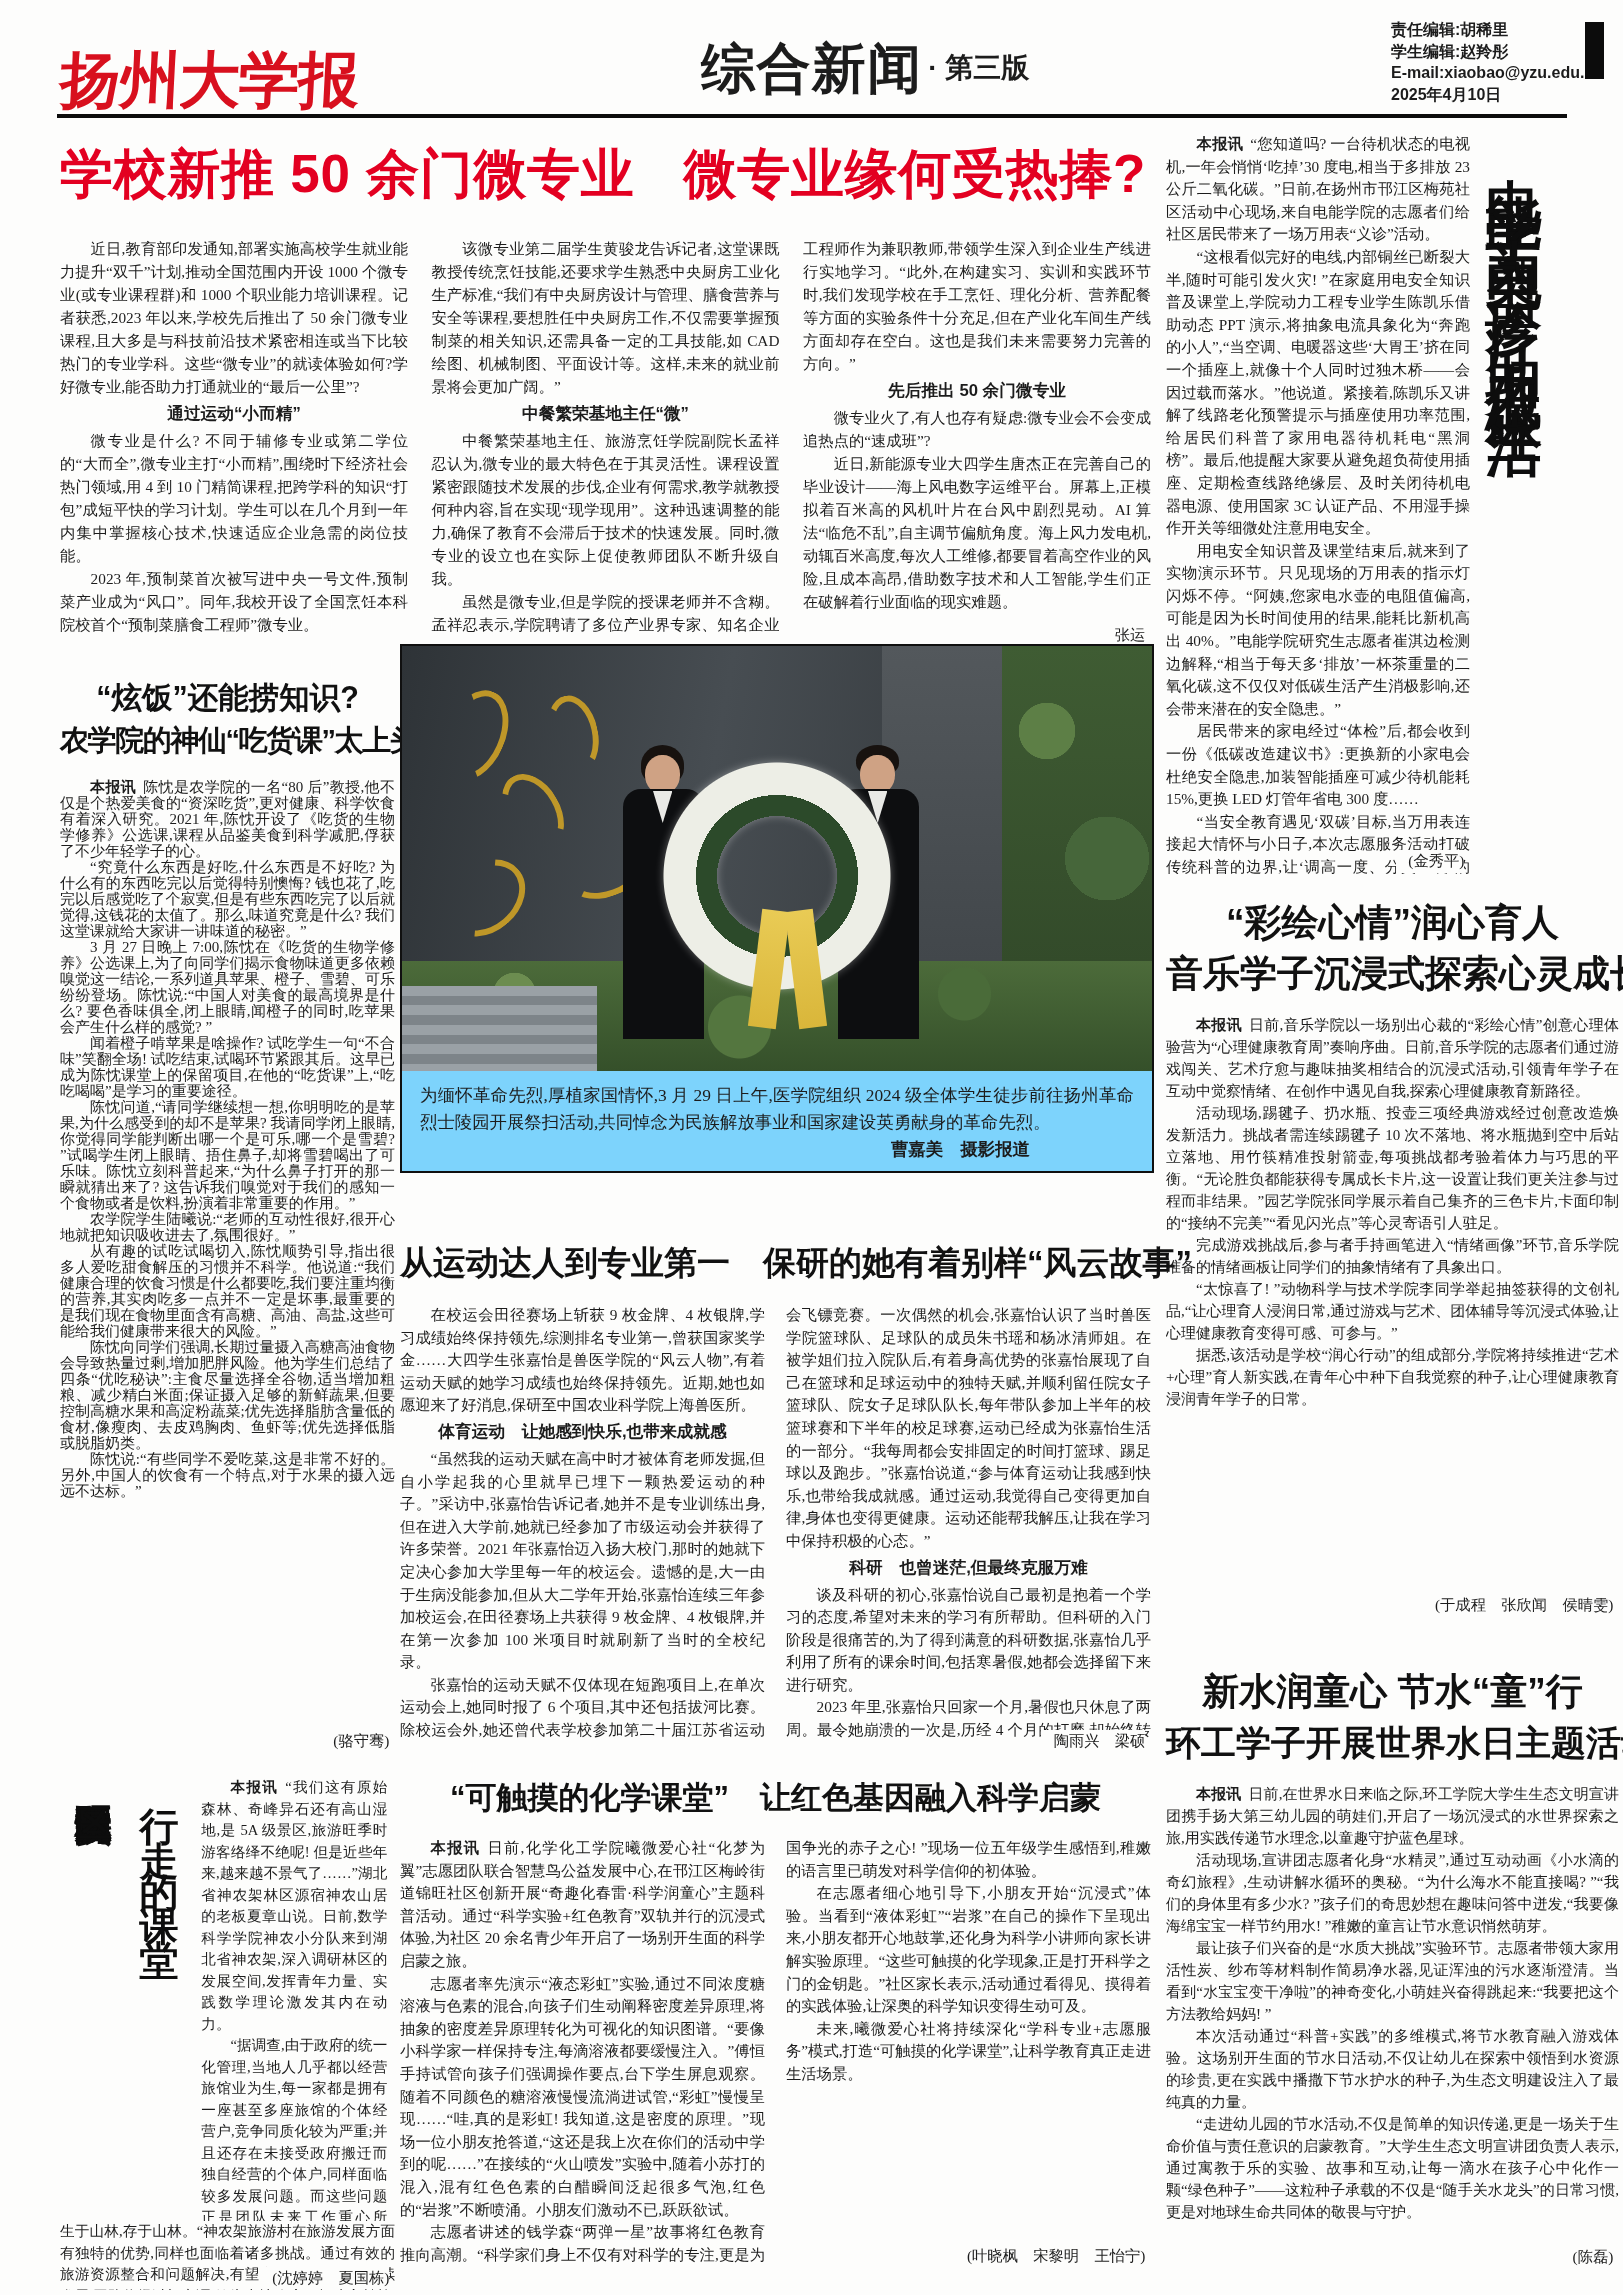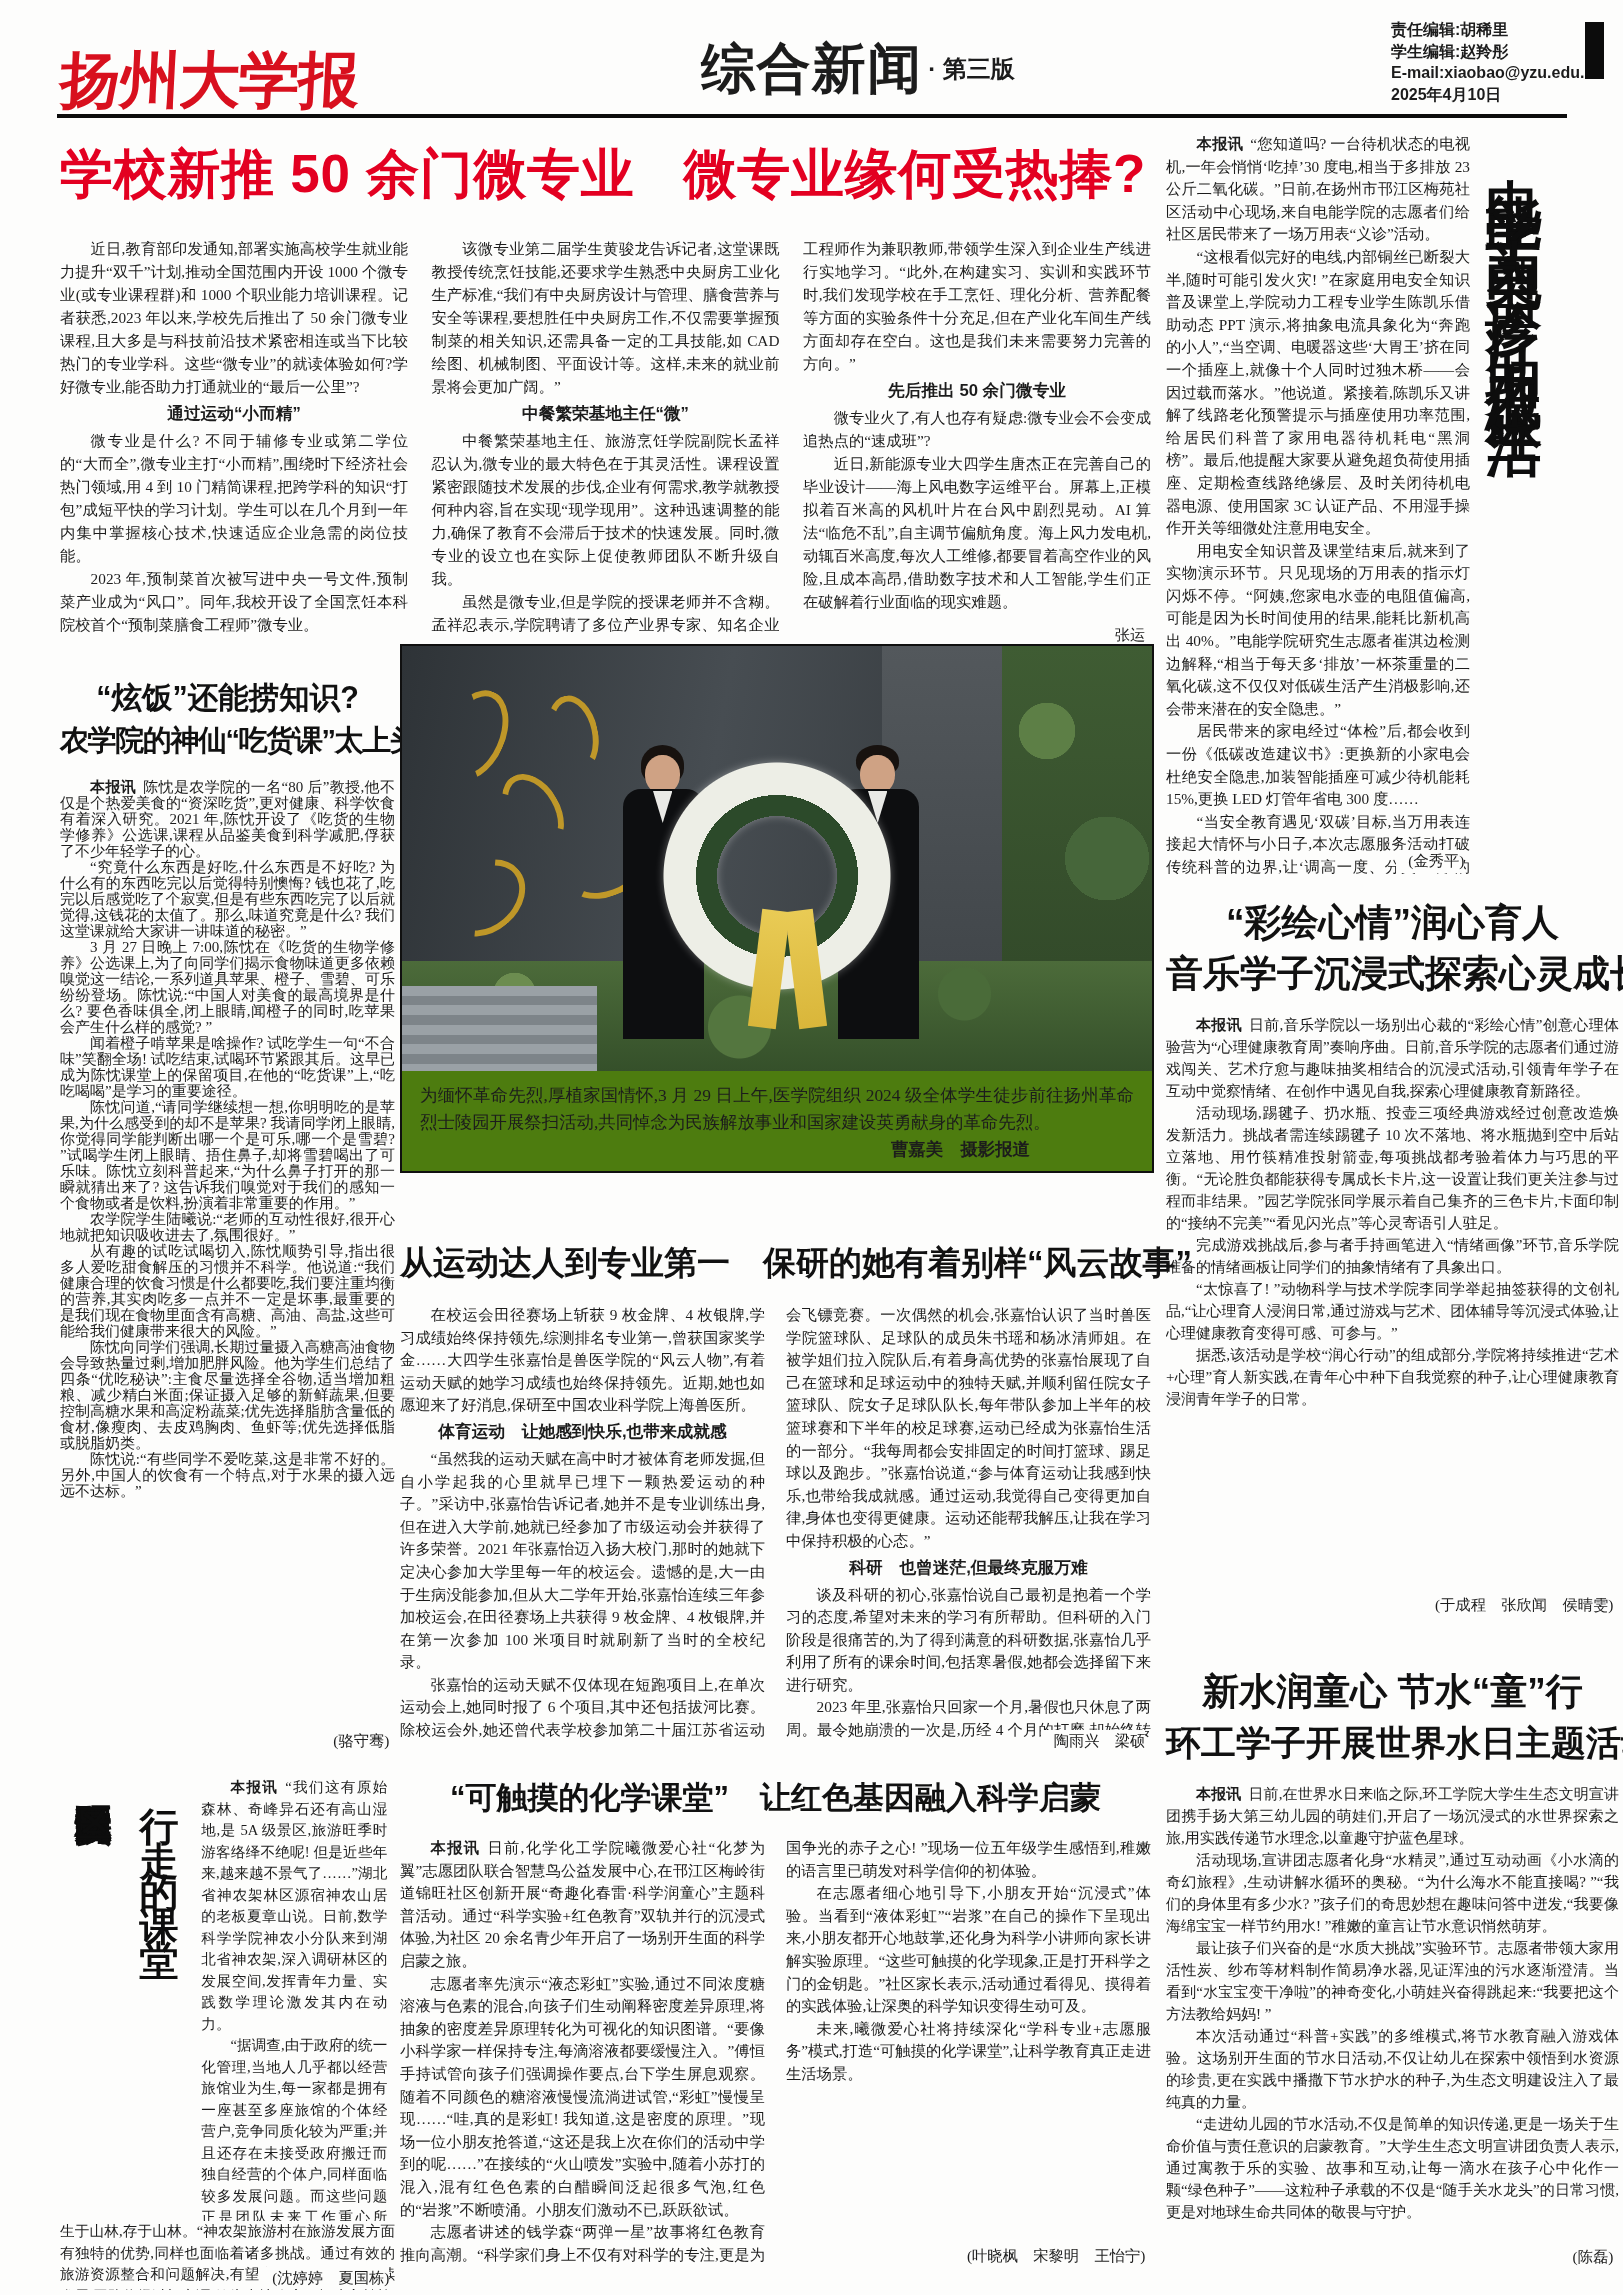--- a/index.html
+++ b/index.html
@@ -5,21 +5,21 @@
   html,body{margin:0;padding:0;background:#888;}
   #page{
     position:relative;width:1624px;height:2295px;background:#fdfdfc;
     font-family:"Liberation Serif","DejaVu Serif",serif;color:#1c1c1c;overflow:hidden;
   }
   .sec{position:absolute;}
   
   .masthead{font-size:61px;font-weight:bold;color:#d8101e;letter-spacing:-1.4px;
     font-family:"DejaVu Serif",serif;transform:skewX(-3deg);}
   .section-title{font-size:54px;font-weight:900;font-family:"Liberation Sans","DejaVu Sans",sans-serif;letter-spacing:1.4px;}
-  .page-label{font-size:24px;font-weight:bold;font-family:"Liberation Sans",sans-serif;vertical-align:9.7px;margin-left:5.6px;}
+  .page-label{font-size:28px;font-weight:bold;font-family:"Liberation Sans",sans-serif;vertical-align:9.7px;margin-left:5.6px;}
   .editor-info{font-size:16px;line-height:21.5px;font-family:"Liberation Sans","DejaVu Sans",sans-serif;font-weight:bold;}
   .corner-bar{position:absolute;background:#0c0c0c;}
   .header-rule{position:absolute;background:#0c0c0c;}
   
   .body-txt{font-size:15.3px;line-height:23px;text-align:justify;overflow:hidden;column-fill:auto;position:relative;}
   .body-txt p{margin:0;text-indent:2em;}
   .lead{font-weight:900;font-family:"Liberation Sans",sans-serif;margin-right:7px;}
   .subhead{font-family:"Liberation Sans","DejaVu Sans",sans-serif;font-weight:900;text-align:center;text-indent:0!important;
     font-size:16.7px;margin:4.2px 0!important;}
   .byline{position:absolute;right:5.6px;bottom:1.4px;background:#fdfdfc;padding-left:12.5px;font-size:15.3px;}
@@ -34,21 +34,21 @@
   .energy-wrap{display:flex;}
   .vert-hl{writing-mode:vertical-rl;font-family:"Liberation Sans","DejaVu Sans",sans-serif;
     font-weight:900;font-size:56px;letter-spacing:15.3px;line-height:1.22;color:#0d0d0d;}
   
   .walk-wrap{display:flex;}
   .walk-hl{writing-mode:vertical-rl;font-family:"Liberation Sans","DejaVu Sans",sans-serif;
     font-weight:900;color:#0d0d0d;height:444px;line-height:1.75;}
   .walk-hl .l1{font-size:39px;letter-spacing:33px;}
   .walk-hl .l2{font-size:37px;letter-spacing:0px;}
   
-  .photo-box{border:2.1px solid #101010;background:#4d7c0f;}
+  .photo-box{border:2.1px solid #101010;background:#7dd3fc;}
   .photo{position:relative;height:425px;overflow:hidden;background:linear-gradient(#53585c,#3c4145);}
   .ph-wall{position:absolute;left:0;top:0;width:64%;height:100%;background:linear-gradient(100deg,#2e3337,#474d52 60%,#3a3f43);}
   .ph-stroke{position:absolute;border:6.2px solid #d7a724;border-radius:50%;border-left-color:transparent;border-bottom-color:transparent;opacity:.85;}
   .ph-bush-r{position:absolute;right:0;top:0;width:20%;height:100%;
     background:radial-gradient(circle at 30% 20%,#5d7f46 0 28px,transparent 28.5px),
                radial-gradient(circle at 70% 50%,#46663a 0 42px,transparent 42px),
                linear-gradient(#3f5c33,#2f4527);}
   .ph-bush-b{position:absolute;left:0;bottom:0;width:100%;height:26%;
     background:radial-gradient(circle at 15% 30%,#6c8d50 0 21px,transparent 21.5px),
                radial-gradient(circle at 45% 60%,#54763f 0 31px,transparent 32px),

